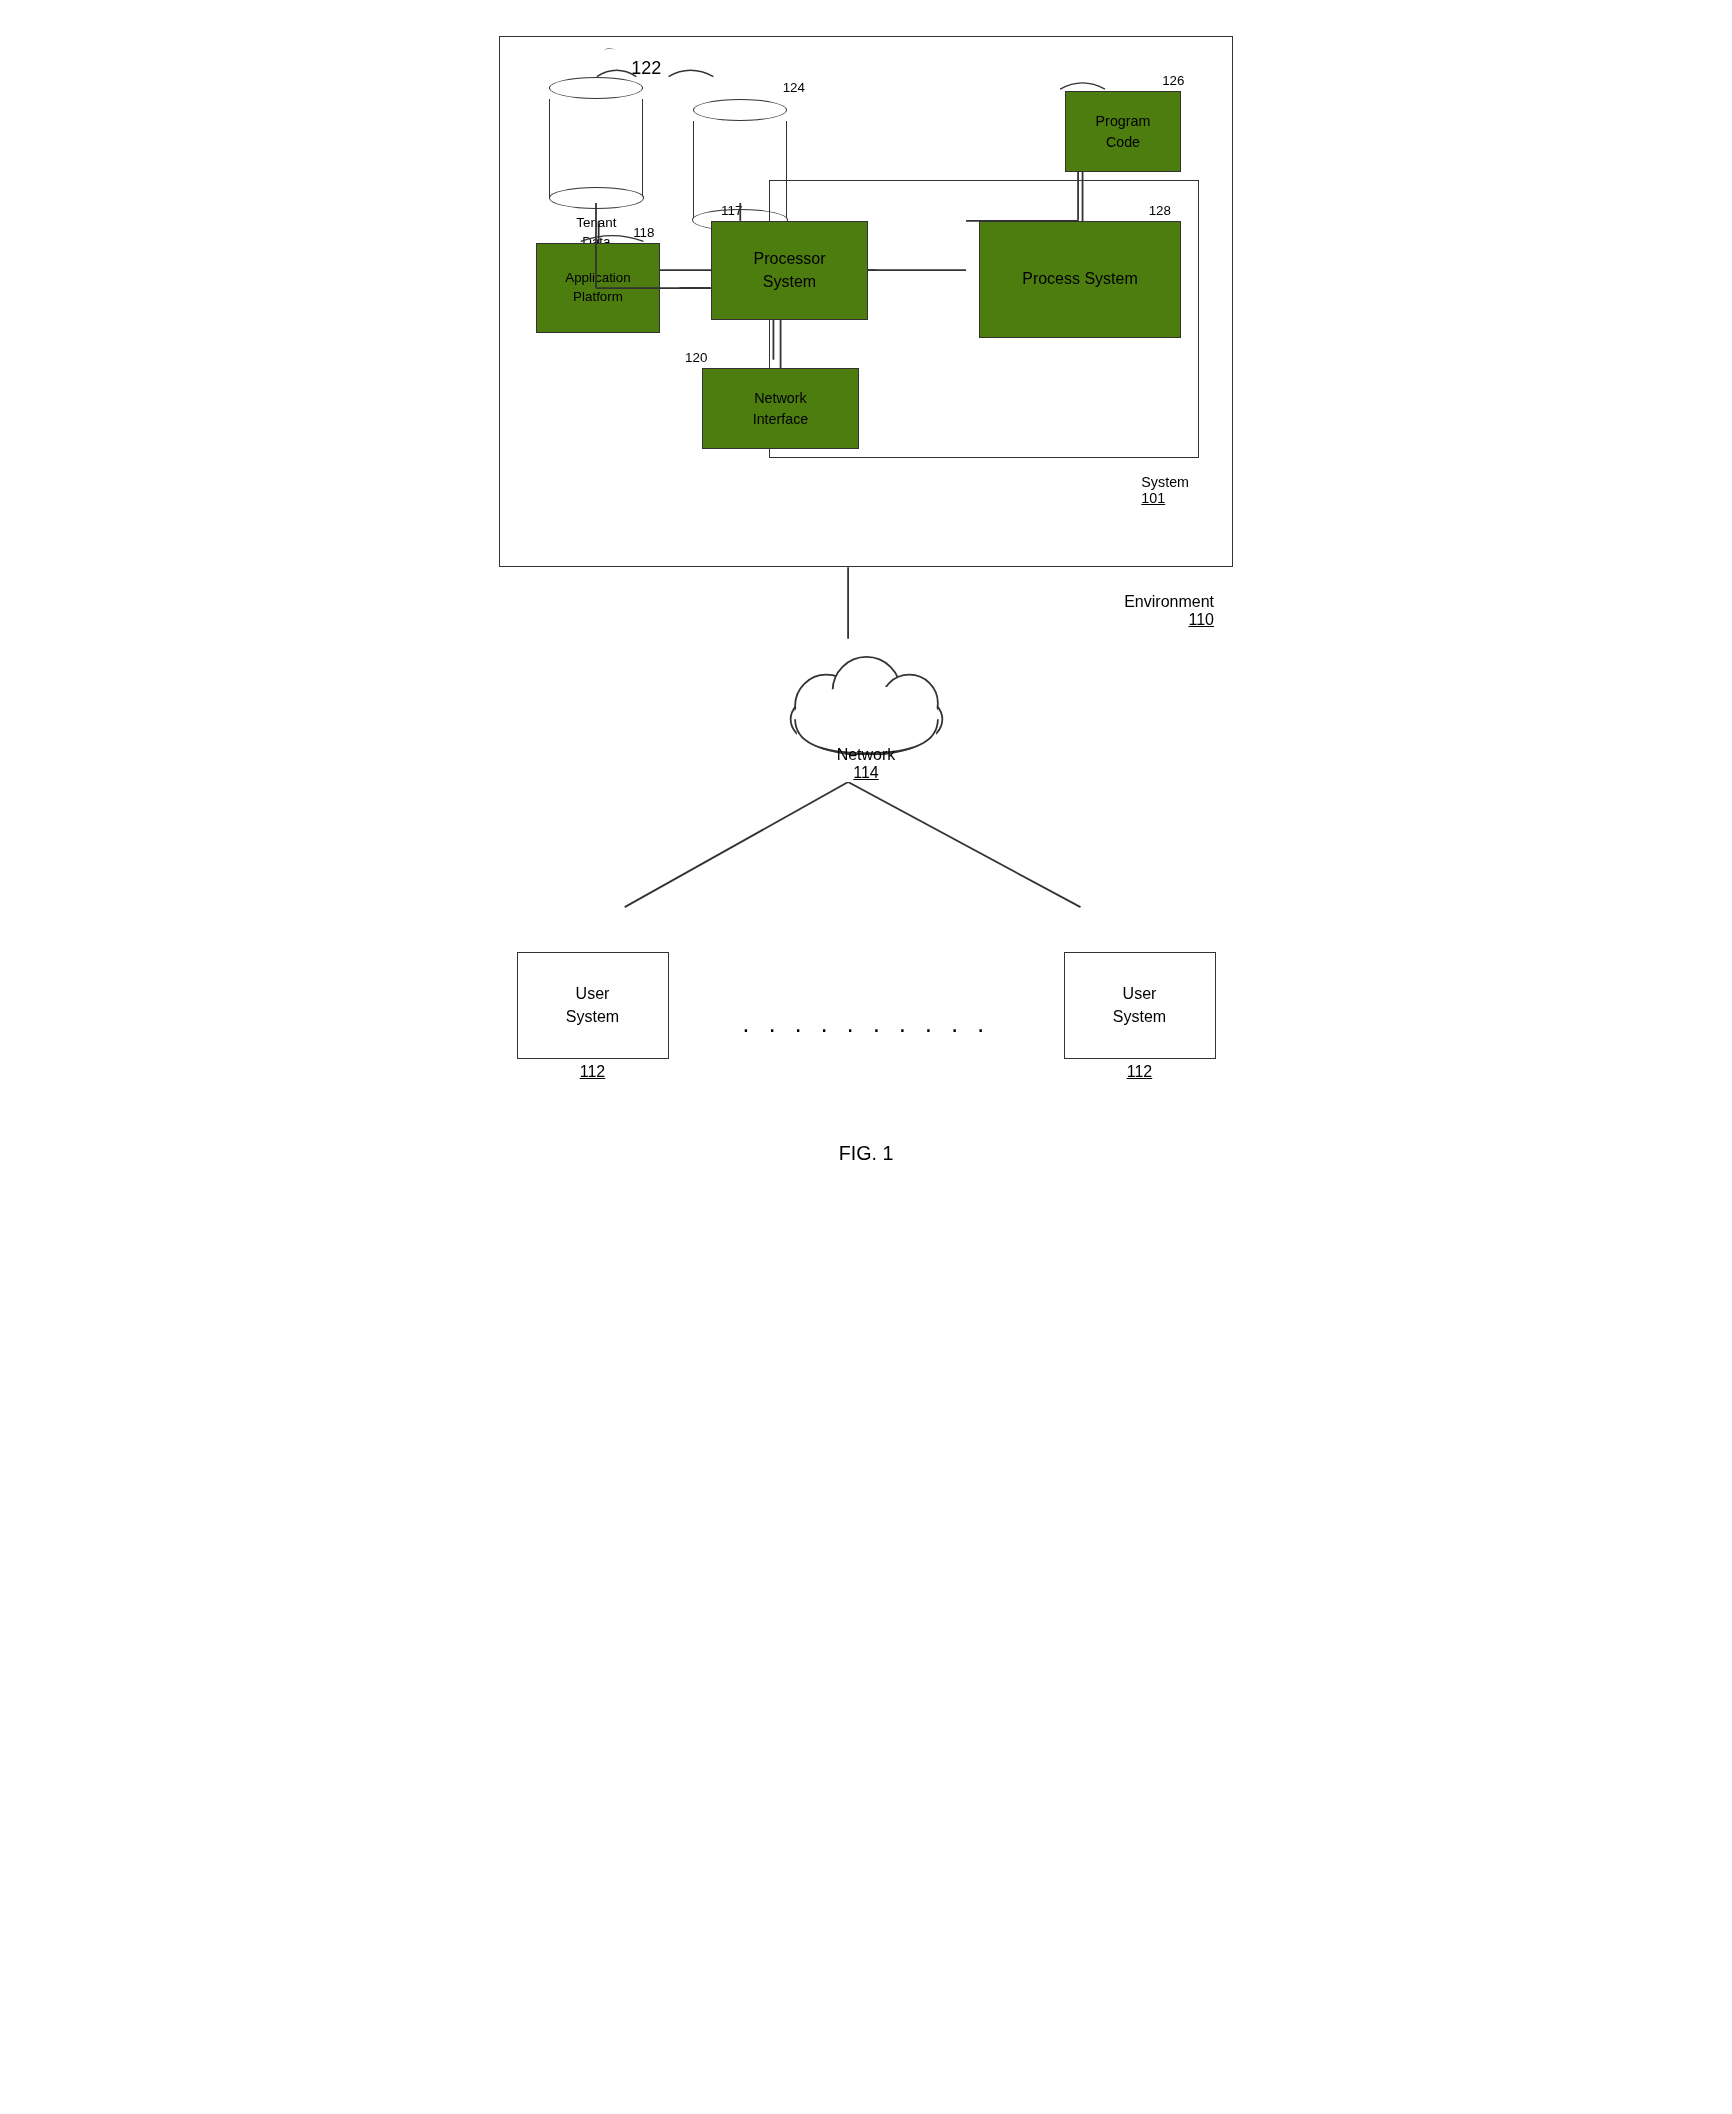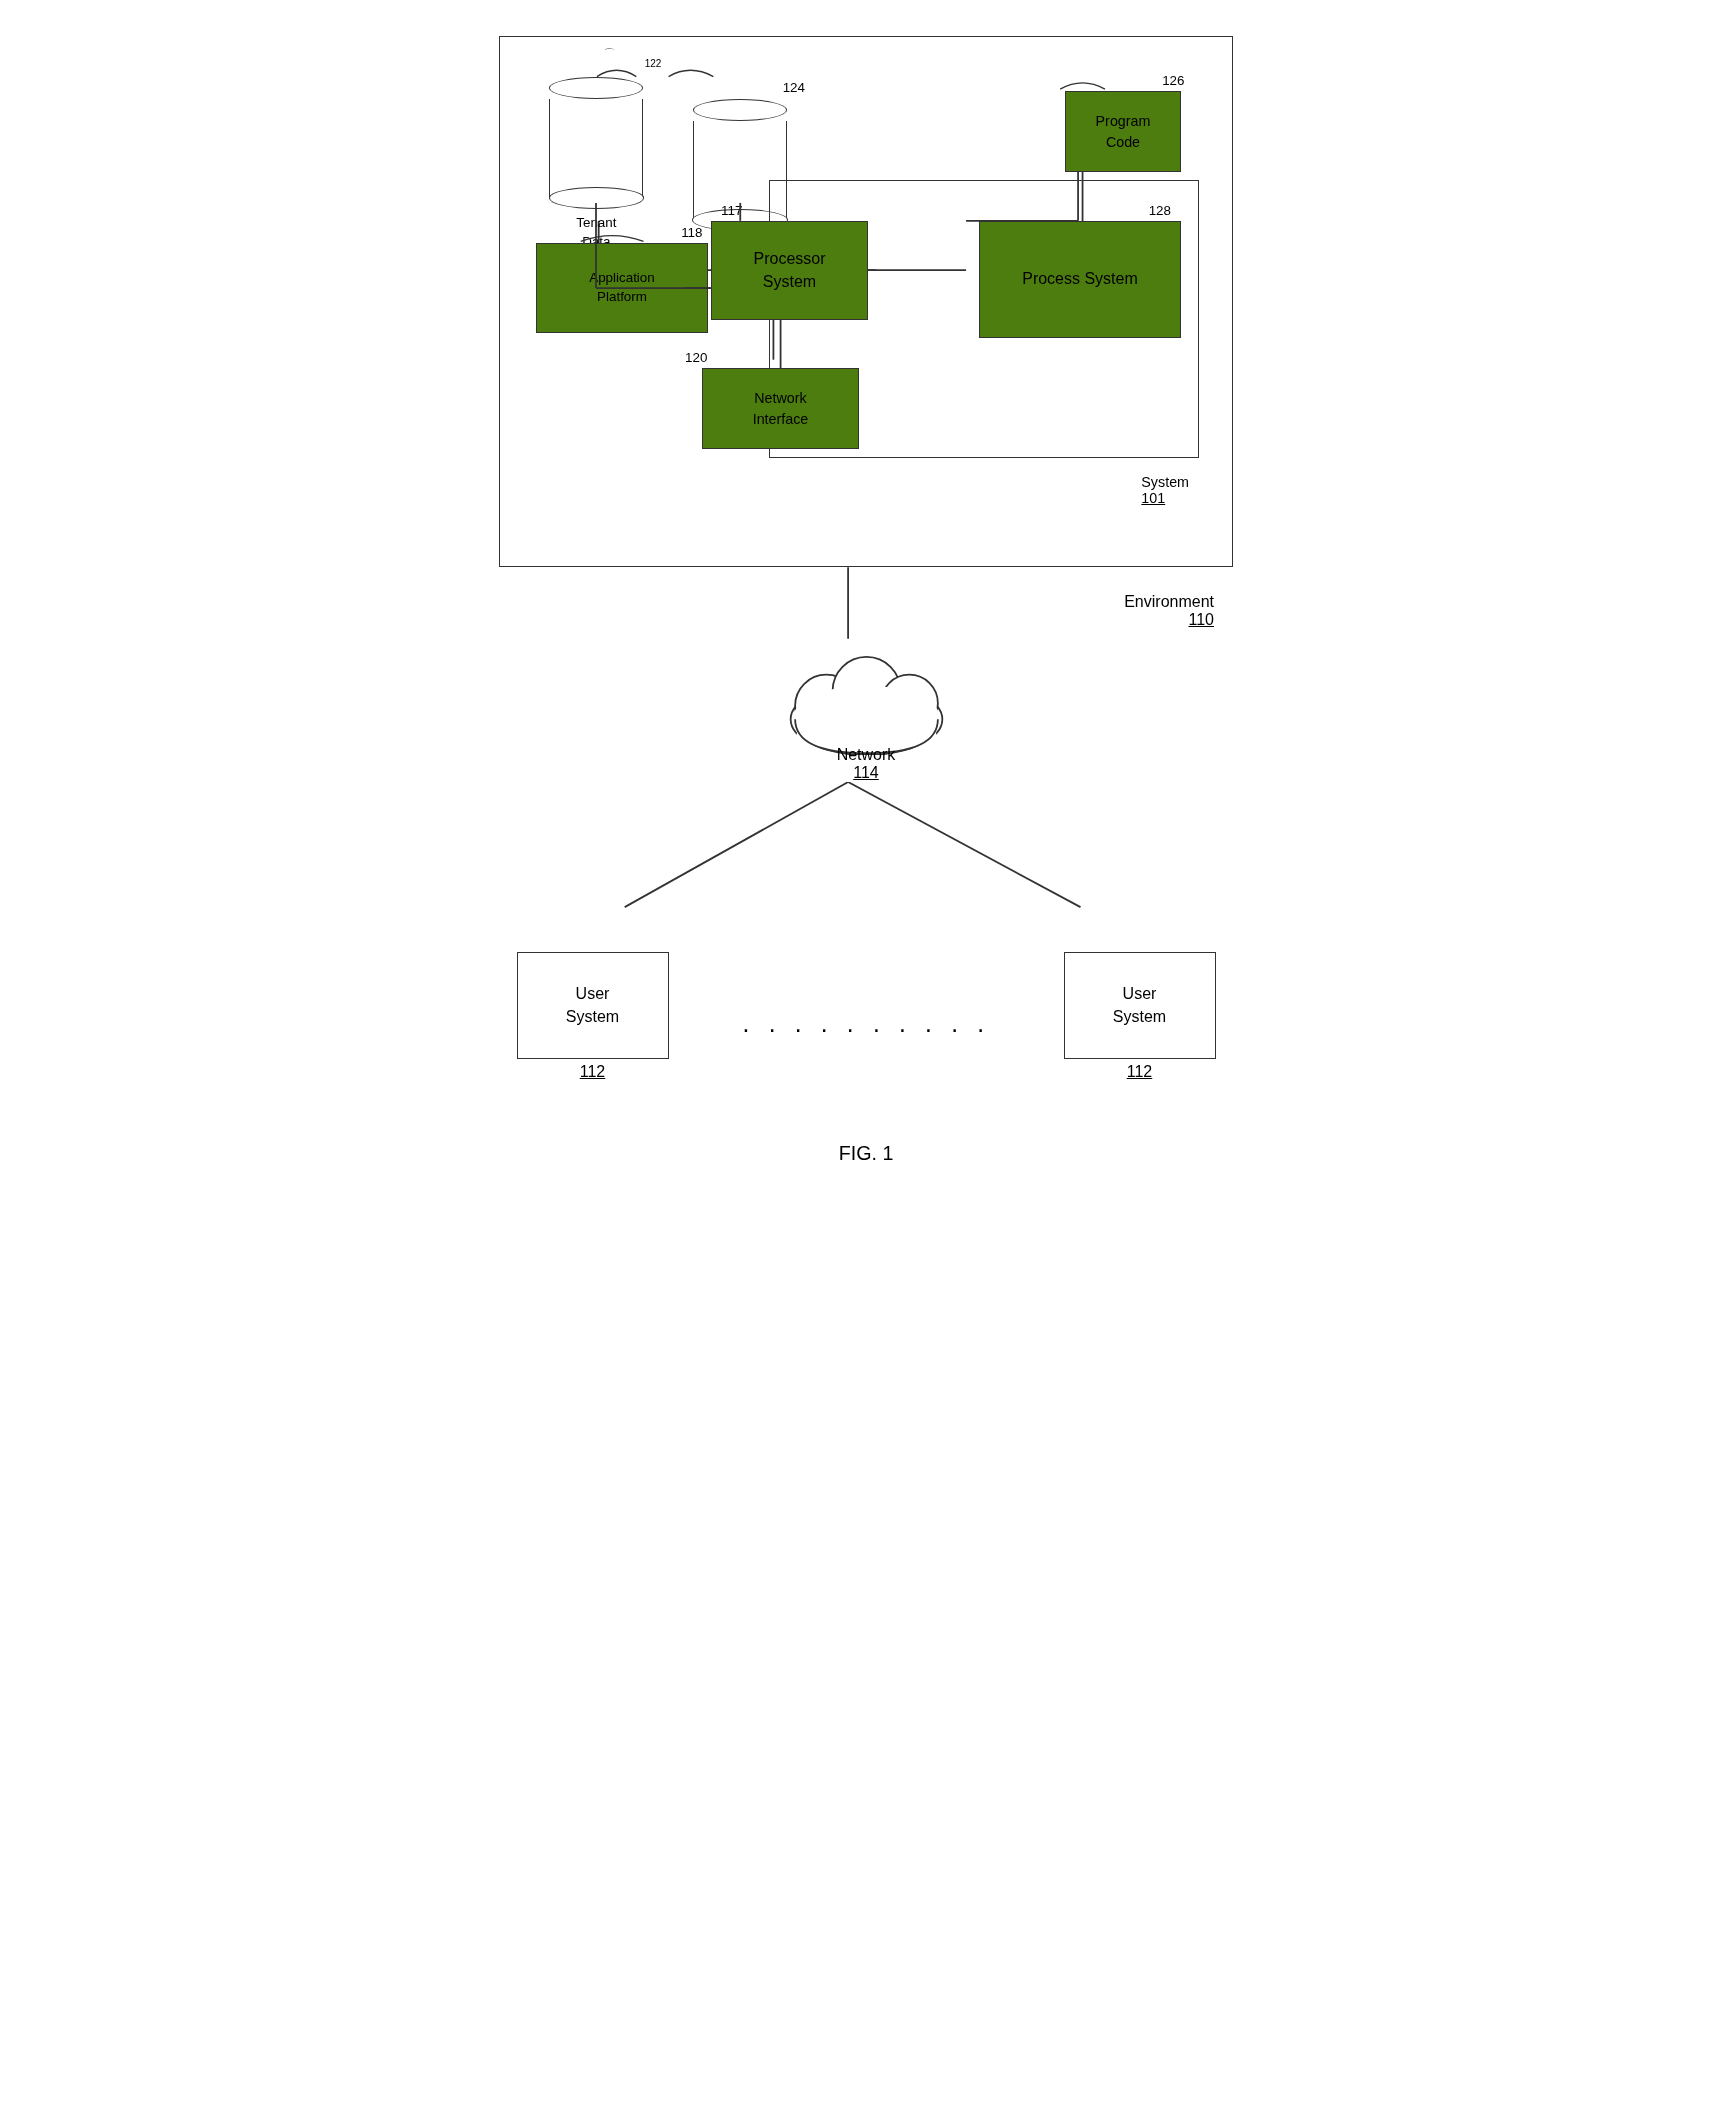--- a/index.html
+++ b/index.html
@@ -106,21 +106,21 @@
 
           <line x1="275" y1="280" x2="275" y2="330" stroke="#333" stroke-width="2"></line>
 
           <line x1="170" y1="250" x2="195" y2="250" stroke="#333" stroke-width="2"></line>
 
           <line x1="355" y1="230" x2="390" y2="230" stroke="#333" stroke-width="2"></line>
         </svg>
 
         <div class="tenant-cyl" style="position:absolute; left:22.4px; top:13.4px;">
 
-          <div style="position:absolute; top:-19.7px; right:-18px; font-size:10px;">122</div>
+          <div style="position:absolute; top:-19.7px; right:-18px; font-size:18px;">122</div>
           <div style="position:absolute; top:-31px; right:27px; font-size:13.4px; color:#333;">⌒</div>
 
           <div style="width:94px; height:21.5px; background:#fff; border:1.8px solid #333; border-radius:50%; position:relative; z-index:2;"></div>
           <div style="width:94px; height:99px; background:#fff; border-left:1.8px solid #333; border-right:1.8px solid #333; position:relative;">
             <div style="position:absolute; bottom:-10.7px; left:-1.8px; right:-1.8px; height:21.5px; border:1.8px solid #333; border-radius:50%; background:#fff;"></div>
           </div>
           <div style="margin-top:16px; text-align:center; font-size:13.4px; line-height:1.4;">Tenant<br>Data<br>Storage</div>
         </div>
 
         <div style="position:absolute; left:166px; top:13.4px;margin-top:22px;">
@@ -147,21 +147,21 @@
         <div class="inner-rect" style="position:absolute; left:184px; top:157px; width:157px; height:99px; font-size:16px; font-weight:normal;">
           <div style="position:absolute; top:-19.7px; left:9px; font-size:13.4px;">117</div>
           <span>Processor<br>System</span>
         </div>
 
         <div class="inner-rect" style="position:absolute; right:27px; top:157px; width:202px; height:117px; font-size:16px;">
           <div style="position:absolute; top:-19.7px; right:9px; font-size:13.4px;">128</div>
           <span>Process System</span>
         </div>
 
-        <div class="inner-rect" style="position:absolute; left:9px; top:179px; width:172px; height:90px; font-size:13.4px;">
+        <div class="inner-rect" style="position:absolute; left:9px; top:179px; width:124px; height:90px; font-size:13.4px;">
           <div style="position:absolute; top:-19.7px; right:4.5px; font-size:13.4px;">118</div>
           <span>Application<br>Platform</span>
         </div>
 
         <div class="inner-rect" style="position:absolute; left:175px; top:304px; width:157px; height:81px; font-size:14.3px;">
           <div style="position:absolute; top:-19.7px; left:-18px; font-size:13.4px;">120</div>
           <span>Network<br>Interface</span>
         </div>
 
         <svg style="position:absolute;top:0;left:0;width:100%;height:100%;pointer-events:none;overflow:visible;" viewBox="0 0 760 520" width="681" height="466">

